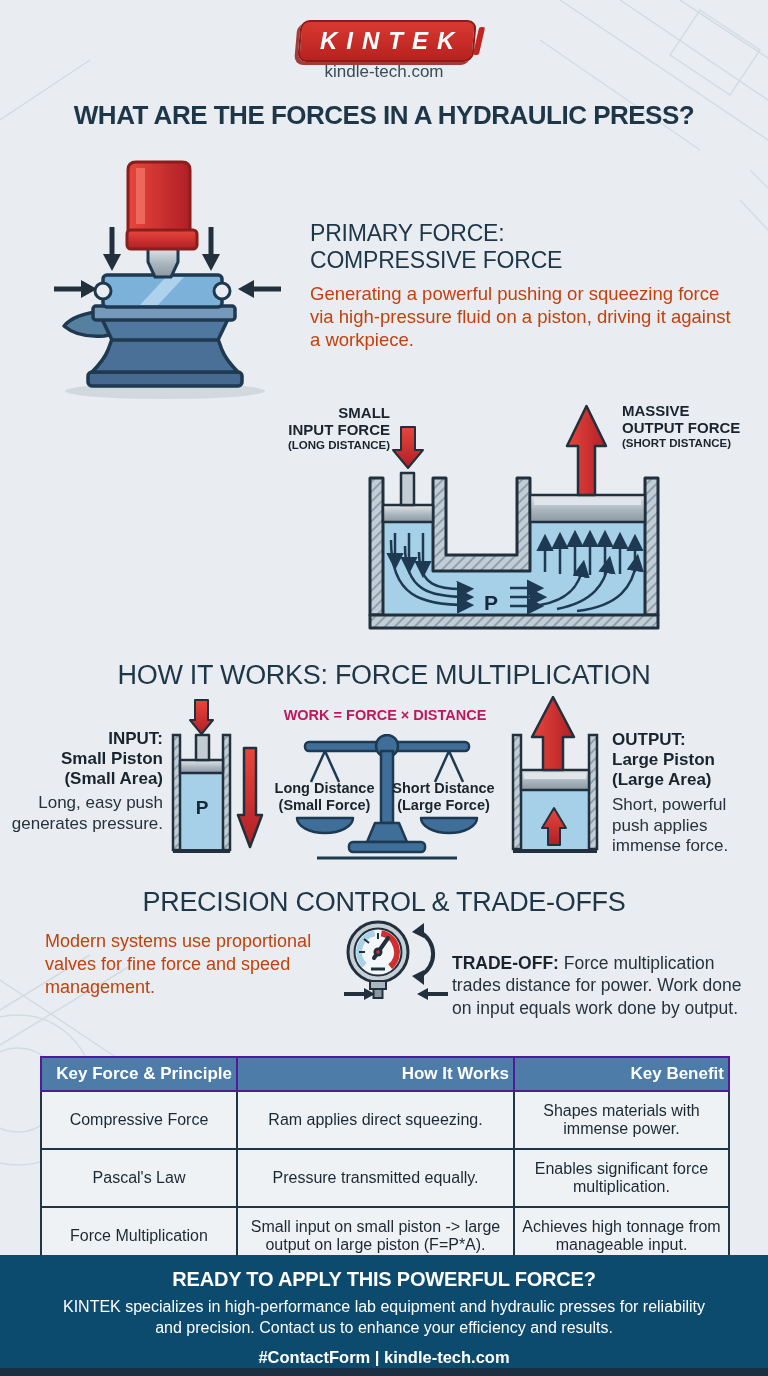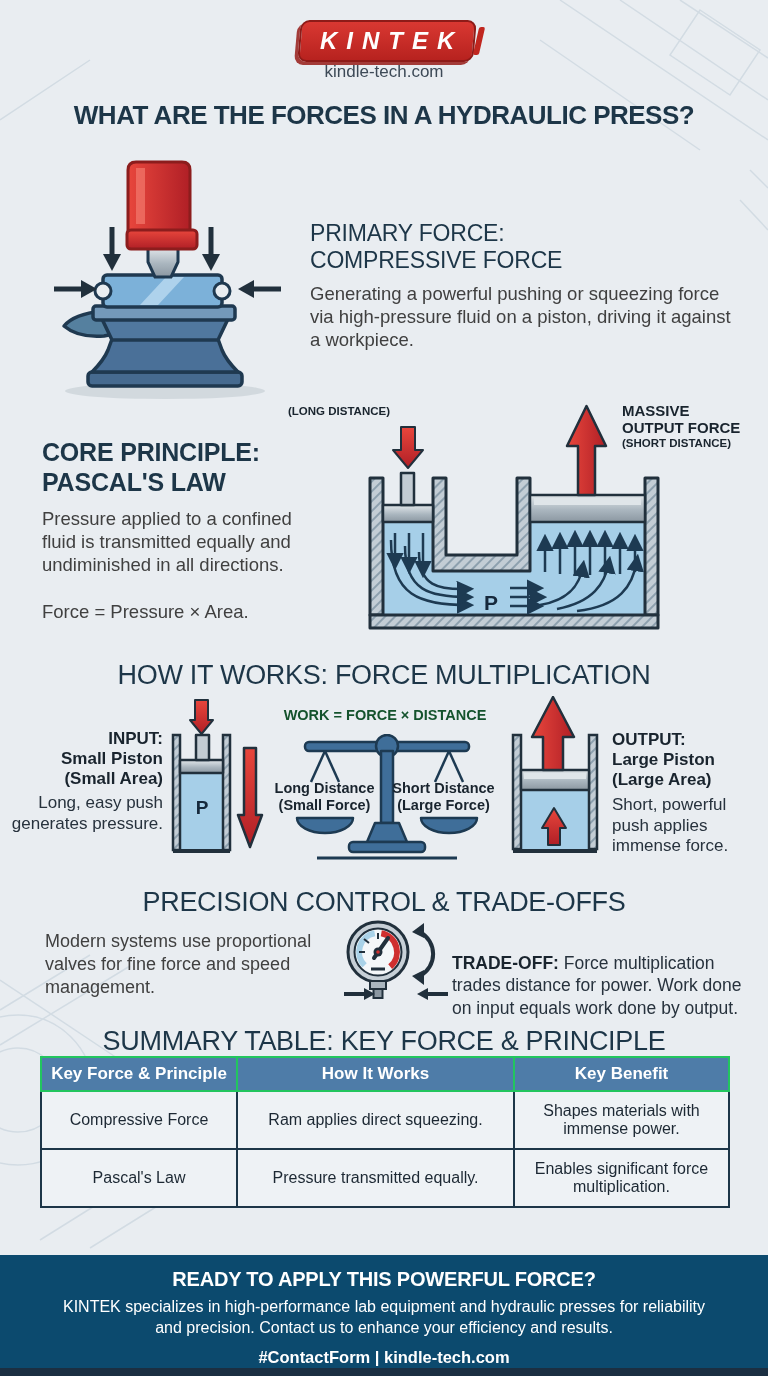--- a/index.html
+++ b/index.html
@@ -2,21 +2,21 @@
 <html><head>
 <meta charset="utf-8">
 <style>
   html,body{margin:0;padding:0;}
   body{font-family:"Liberation Sans", sans-serif;}
   .page{position:relative;width:768px;height:1376px;background:#e9edf1;overflow:hidden;}
   .abs{position:absolute;}
   .pre{white-space:pre-line;}
   .center{left:0;width:768px;text-align:center;}
   .navy{color:#1d3648;}
-  .body-text{color:#404040;}
+  .body-text{color:#c2410c;}
 
   
   .logo-wrap{left:299px;top:20px;width:172px;height:38px;background:linear-gradient(180deg,#d93832,#b7221f);
     border:2px solid #8e1b18;border-radius:9px;transform:skewX(-5deg);
     box-shadow:-3px 3px 0 rgba(150,27,24,.85);display:flex;align-items:center;justify-content:center;}
   .logo-sliver{position:absolute;right:-9px;top:5px;width:6px;height:28px;background:#c0261f;border-radius:2px;transform:skewX(-8deg);}
   .logo-text{color:#fff;font-weight:bold;font-style:italic;font-size:24px;letter-spacing:9px;padding-left:9px;transform:skewX(5deg);}
   .website{top:62px;font-size:17px;color:#3d4a57;}
   .page-title{top:100px;font-size:26px;font-weight:bold;letter-spacing:-0.5px;}
 
@@ -25,26 +25,26 @@
   .h2big{font-size:25px;font-weight:bold;line-height:1.2;letter-spacing:-0.2px;}
   .para{font-size:18.5px;line-height:1.24;}
   .sec-title{font-size:27px;font-weight:normal;letter-spacing:-0.3px;}
 
   .dlabel{font-size:15px;font-weight:bold;color:#19242e;line-height:1.12;}
   .dsub{font-size:11.5px;font-weight:bold;color:#19242e;line-height:1.15;}
   .plabel{font-size:17px;font-weight:bold;color:#19242e;line-height:1.18;}
   .pbody{font-size:17px;color:#27323d;line-height:1.22;}
   .right{text-align:right;}
   .ctr{text-align:center;}
-  .work-formula{font-size:14.5px;font-weight:bold;color:#14532d;}
+  .work-formula{font-size:14.5px;font-weight:bold;color:#be185d;}
   .scale-label{font-size:14.5px;font-weight:bold;color:#19242e;line-height:1.15;}
 
   
   .sum-table{border-collapse:collapse;width:688px;table-layout:fixed;}
-  .sum-table th{background:#4e7ca8;color:#fff;font-size:17px;font-weight:bold;border:2px solid #22c55e;padding:6px 4px;}
+  .sum-table th{background:#4e7ca8;color:#fff;font-size:17px;font-weight:bold;border:2px solid #4c1d95;padding:6px 4px;text-align:right;}
   .sum-table td{background:#eef2f5;color:#1c2833;font-size:16px;line-height:1.13;border:2px solid #1d3648;
     padding:5px 6px;text-align:center;vertical-align:middle;height:46px;white-space:pre-line;}
 
   
   .footer{top:1255px;left:0;width:768px;height:113px;background:#0c4a6e;text-align:center;color:#fff;}
   .footer-title{margin-top:13px;font-size:20px;font-weight:bold;letter-spacing:-0.2px;}
   .footer-body{margin-top:6px;font-size:16px;line-height:1.3;}
   .footer-contact{margin-top:9px;font-size:16.5px;font-weight:bold;}
   .footer-strip{top:1368px;left:0;width:768px;height:8px;background:#1b2f42;}
   .b{font-weight:bold;}
@@ -138,30 +138,24 @@
   </svg>
 
   <div class="abs" style="left:310px;top:220px;width:440px;">
     <div class="h2 navy pre">PRIMARY FORCE:
 COMPRESSIVE FORCE</div>
     <div class="para body-text pre" style="margin-top:9px;">Generating a powerful pushing or squeezing force
 via high-pressure fluid on a piston, driving it against
 a workpiece.</div>
   </div>
 
-  <div class="abs" style="left:42px;top:437px;width:300px;">
-    <div class="h2big navy pre">CORE PRINCIPLE:
-PASCAL'S LAW</div>
-    <div class="para body-text pre" style="margin-top:11px;">Pressure applied to a confined
-fluid is transmitted equally and
-undiminished in all directions.</div>
-    <div class="para body-text" style="margin-top:24px;">Force = Pressure × Area.</div>
-  </div>
 
   <div class="abs right" style="left:238px;top:405px;width:152px;">
+    <div class="dlabel pre">SMALL
+INPUT FORCE</div>
     <div class="dsub">(LONG DISTANCE)</div>
   </div>
   <div class="abs" style="left:622px;top:403px;width:150px;">
     <div class="dlabel pre">MASSIVE
 OUTPUT FORCE</div>
     <div class="dsub">(SHORT DISTANCE)</div>
   </div>
 
   <svg class="abs" style="left:335px;top:398px;" width="420" height="252" viewBox="0 0 420 252">
     <path d="M48,124 H98 V173 H195 V124 H310 V217 H48 Z" fill="#a6cfe8"></path>
@@ -302,21 +296,20 @@
     <polygon points="72,20 84,11 84,26" fill="#21303c"></polygon>
     <polygon points="72,64 84,58 84,73" fill="#21303c"></polygon>
   </svg>
 
   <div class="abs pre" style="left:452px;top:930px;width:295px;font-size:17.5px;line-height:1.27;color:#27323d;">
     <span class="b navy" style="color:#19242e;">TRADE-OFF:</span><span> Force multiplication
 trades distance for power. Work done
 on input equals work done by output.</span>
   </div>
 
-  <div class="abs center sec-title navy" style="top:1026px;">SUMMARY TABLE: KEY FORCE &amp; PRINCIPLE</div>
   <div class="abs" style="left:40px;top:1056px;">
     <table class="sum-table">
       <colgroup>
           <col style="width:196px">
           <col style="width:277px">
           <col style="width:215px">
         </colgroup>
       <thead>
         <tr>
           <th>Key Force &amp; Principle</th>
@@ -330,20 +323,27 @@
           <td>Ram applies direct squeezing.</td>
           <td>Shapes materials with
 immense power.</td>
         </tr>
         <tr>
           <td>Pascal's Law</td>
           <td>Pressure transmitted equally.</td>
           <td>Enables significant force
 multiplication.</td>
         </tr>
+        <tr>
+          <td>Force Multiplication</td>
+          <td>Small input on small piston -&gt; large
+output on large piston (F=P*A).</td>
+          <td>Achieves high tonnage from
+manageable input.</td>
+        </tr>
       </tbody>
     </table>
   </div>
 
   <div class="abs footer">
     <div class="footer-title">READY TO APPLY THIS POWERFUL FORCE?</div>
     <div class="footer-body pre">KINTEK specializes in high-performance lab equipment and hydraulic presses for reliability
 and precision. Contact us to enhance your efficiency and results.</div>
     <div class="footer-contact">#ContactForm | kindle-tech.com</div>
   </div>

